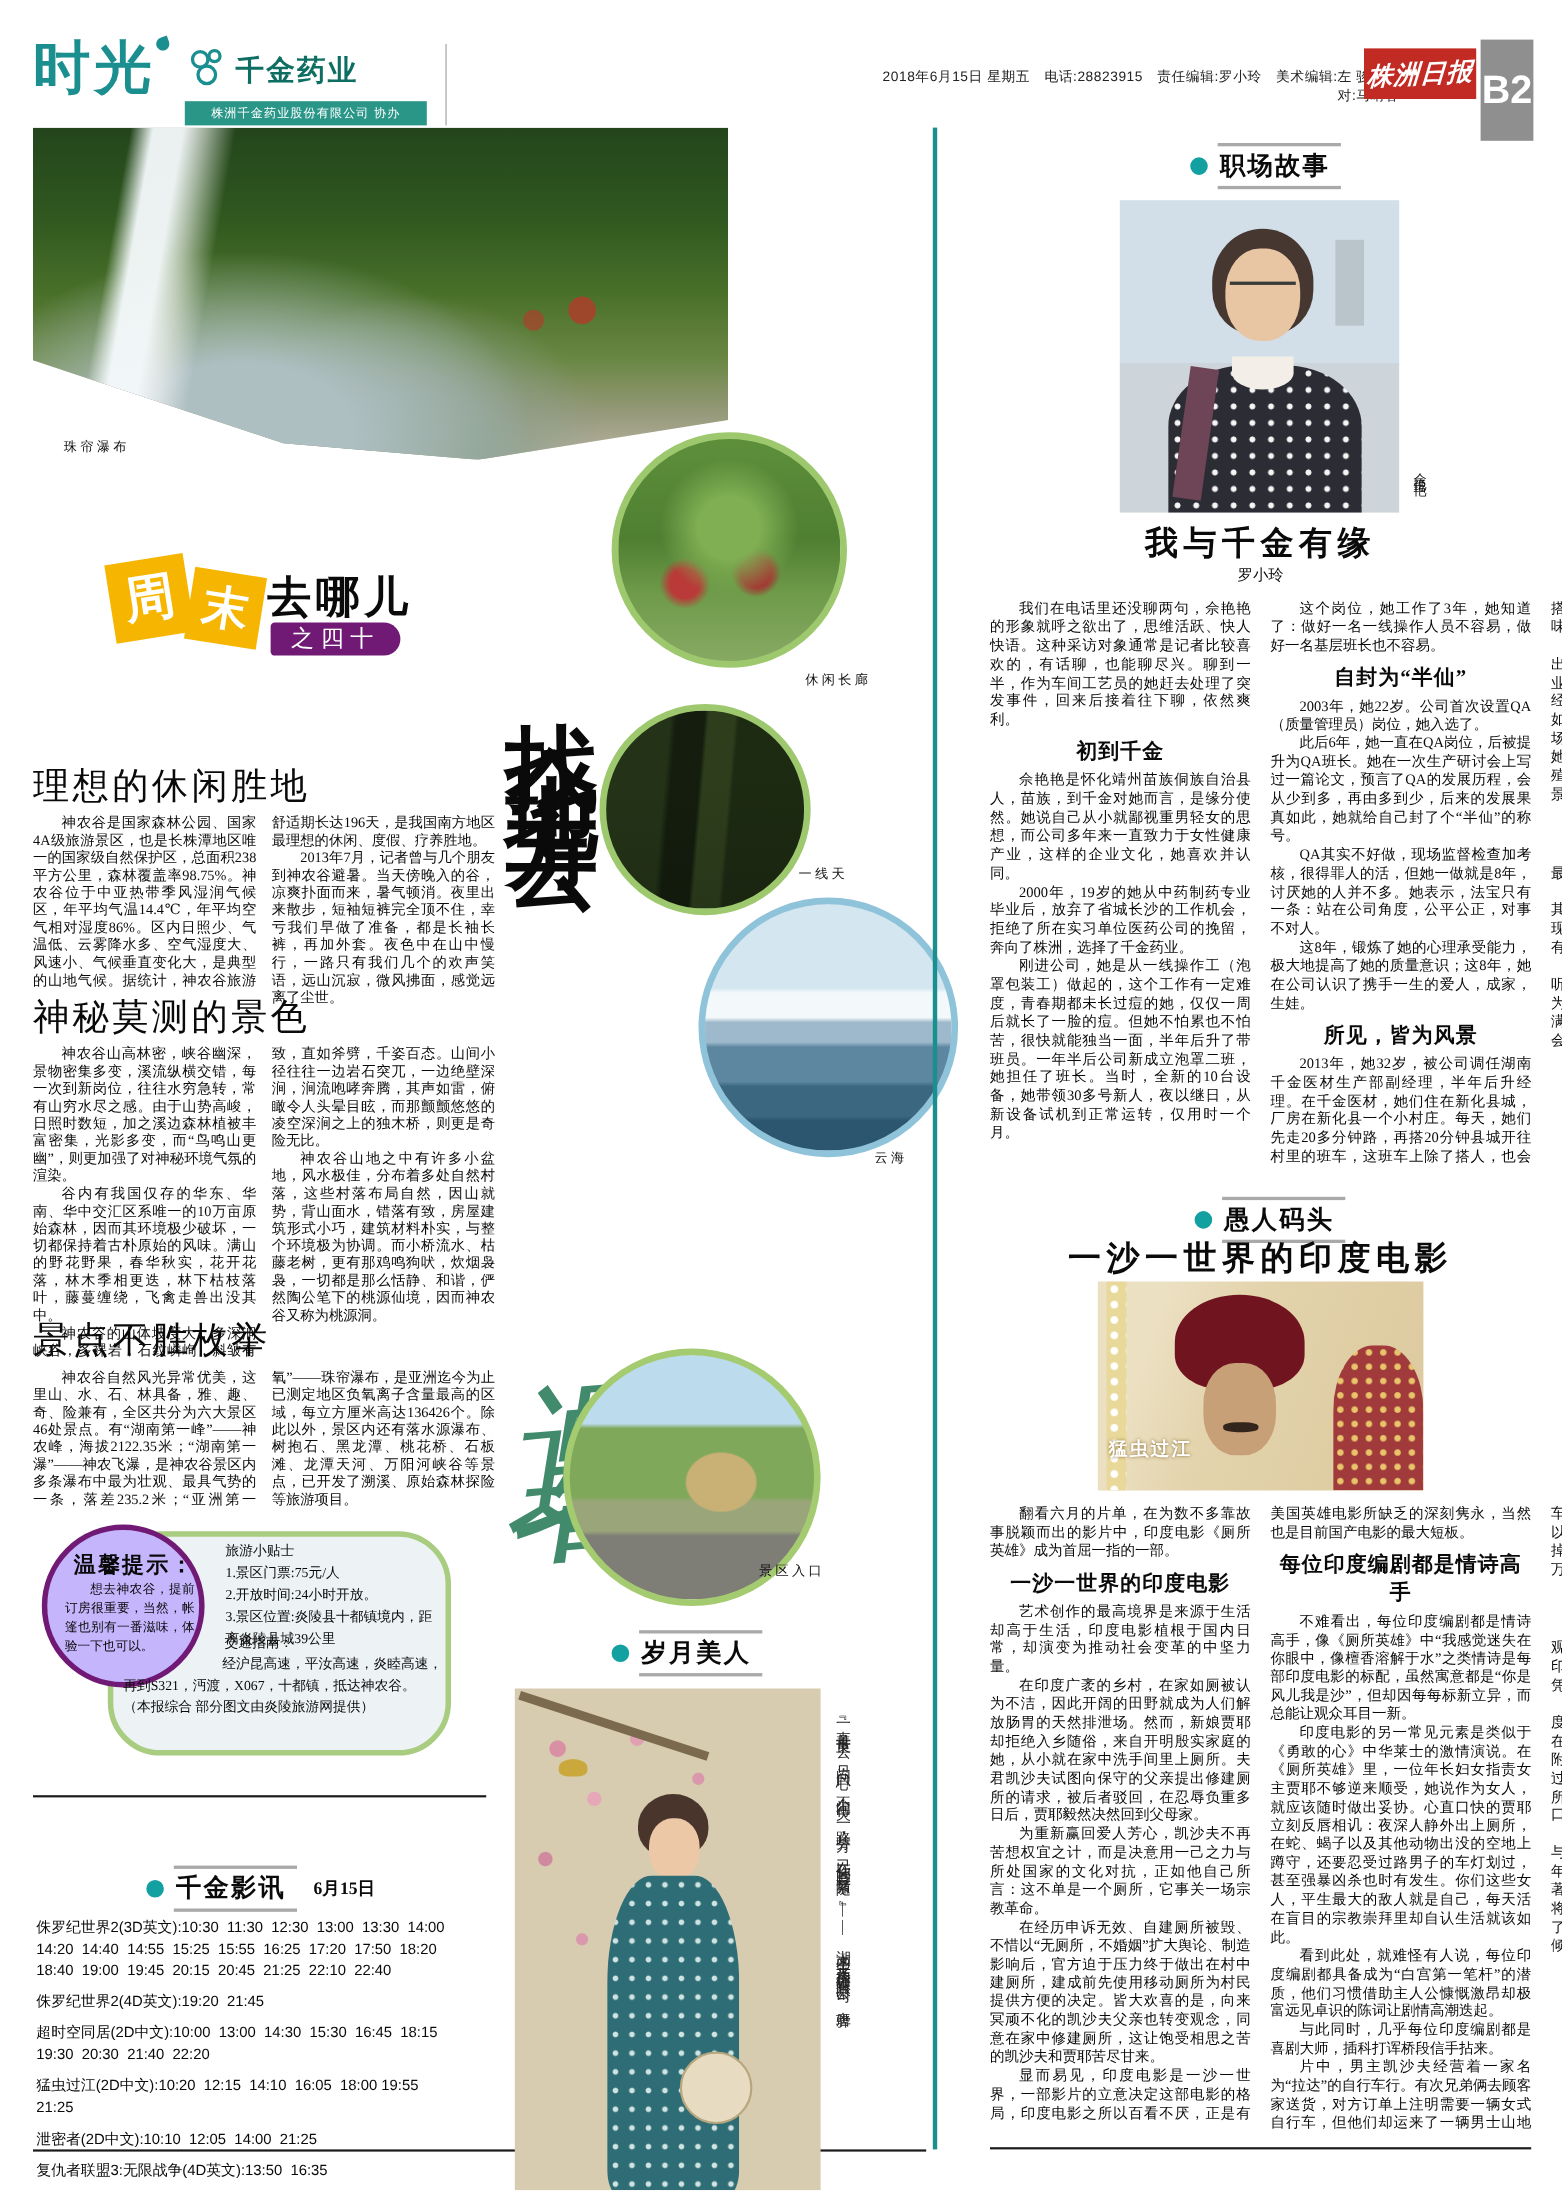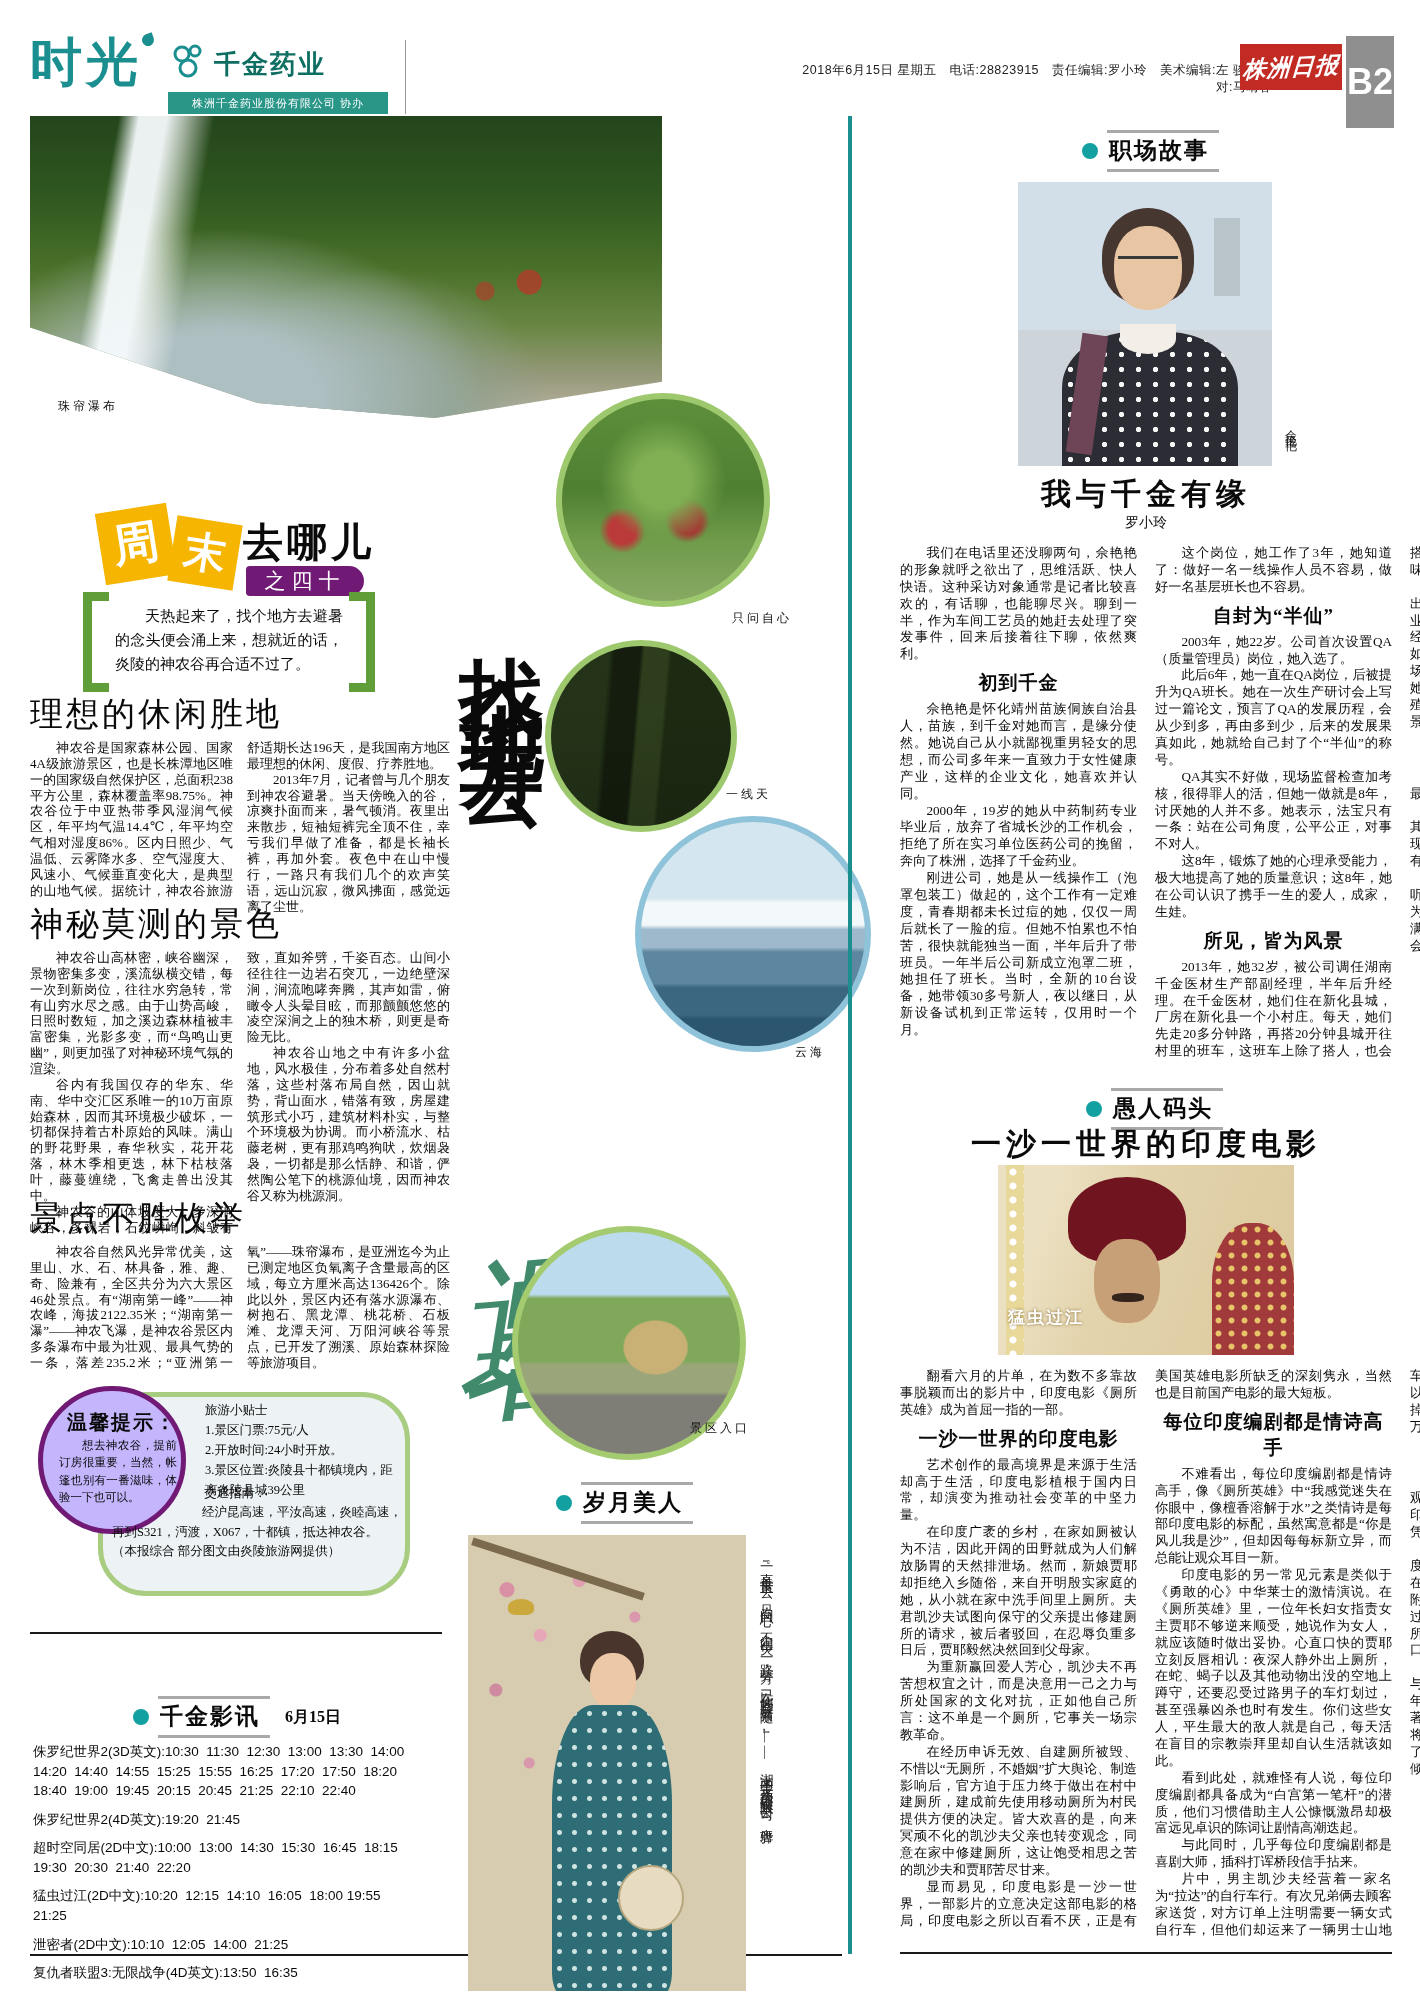--- a/index.html
+++ b/index.html
@@ -185,25 +185,20 @@
   </div>
   <div class="page-no" data-name="page-number">B2</div>
 
   <div class="photo-main" data-name="lead-photo"></div>
   <div class="photo-caption" style="left:58px;top:398px;" data-name="lead-photo-caption">珠帘瀑布</div>
 
   <div class="badge-sq" style="left:100px;top:508px;transform:rotate(-9deg);" data-name="badge-week-char1">周</div>
   <div class="badge-sq" style="left:172px;top:520px;width:66px;height:66px;transform:rotate(9deg);font-size:42px;" data-name="badge-week-char2">末</div>
   <div class="badge-title" data-name="badge-title">去哪儿</div>
   <div class="badge-sub" data-name="badge-subtitle">之四十</div>
-  <div class="intro-wrap" data-name="intro-quote-box">
-    <div class="brk l" data-name="bracket-left-icon"></div>
-    <div class="brk r" data-name="bracket-right-icon"></div>
-    <div class="intro-text" data-name="intro-text">天热起来了，找个地方去避暑的念头便会涌上来，想就近的话，炎陵的神农谷再合适不过了。</div>
-  </div>
 
   <h2 class="left-head" style="top:692px;" data-name="article-heading">理想的休闲胜地</h2>
   <div class="twocol col420" style="top:740px;" data-name="article-body">
       <p class="para" data-name="article-paragraph">神农谷是国家森林公园、国家4A级旅游景区，也是长株潭地区唯一的国家级自然保护区，总面积238平方公里，森林覆盖率98.75%。神农谷位于中亚热带季风湿润气候区，年平均气温14.4℃，年平均空气相对湿度86%。区内日照少、气温低、云雾降水多、空气湿度大、风速小、气候垂直变化大，是典型的山地气候。据统计，神农谷旅游舒适期长达196天，是我国南方地区最理想的休闲、度假、疗养胜地。</p>
       <p class="para" data-name="article-paragraph">2013年7月，记者曾与几个朋友到神农谷避暑。当天傍晚入的谷，凉爽扑面而来，暑气顿消。夜里出来散步，短袖短裤完全顶不住，幸亏我们早做了准备，都是长袖长裤，再加外套。夜色中在山中慢行，一路只有我们几个的欢声笑语，远山沉寂，微风拂面，感觉远离了尘世。</p>
     </div>
 
   <h2 class="left-head" style="top:902px;" data-name="article-heading">神秘莫测的景色</h2>
   <div class="twocol col420" style="top:950px;" data-name="article-body">
       <p class="para" data-name="article-paragraph">神农谷山高林密，峡谷幽深，景物密集多变，溪流纵横交错，每一次到新岗位，往往水穷急转，常有山穷水尽之感。由于山势高峻，日照时数短，加之溪边森林植被丰富密集，光影多变，而“鸟鸣山更幽”，则更加强了对神秘环境气氛的渲染。</p>
@@ -251,21 +246,21 @@
       <p data-name="movie-listing">哆啦A梦:大雄的金银岛(2D中文):19:00</p>
     </div>
 
   <div class="hline" style="left:30px;top:1954px;width:812px;" data-name="rule-line"></div>
   <div class="hline" style="left:900px;top:1952px;width:492px;" data-name="rule-line"></div>
 
   <div class="vtitle" data-name="feature-vertical-title">找个地方去</div>
   <div class="vscript" data-name="feature-calligraphy-title">避暑</div>
 
   <div class="circle-photo cp-changlang" data-name="gallery-photo-corridor"></div>
-  <div class="photo-caption" style="left:732px;top:610px;" data-name="gallery-caption">只问自心</div>
+  <div class="photo-caption" style="left:732px;top:610px;" data-name="gallery-caption">休闲长廊</div>
 
   <div class="circle-photo cp-yixiantian" data-name="gallery-photo-crevice"></div>
   <div class="photo-caption" style="left:726px;top:786px;" data-name="gallery-caption">一线天</div>
 
   <div class="circle-photo cp-yunhai" data-name="gallery-photo-cloudsea"></div>
   <div class="photo-caption" style="left:795px;top:1044px;" data-name="gallery-caption">云海</div>
 
   <div class="circle-photo cp-rukou" data-name="gallery-photo-entrance"></div>
   <div class="photo-caption" style="left:690px;top:1420px;" data-name="gallery-caption">景区入口</div>
 

